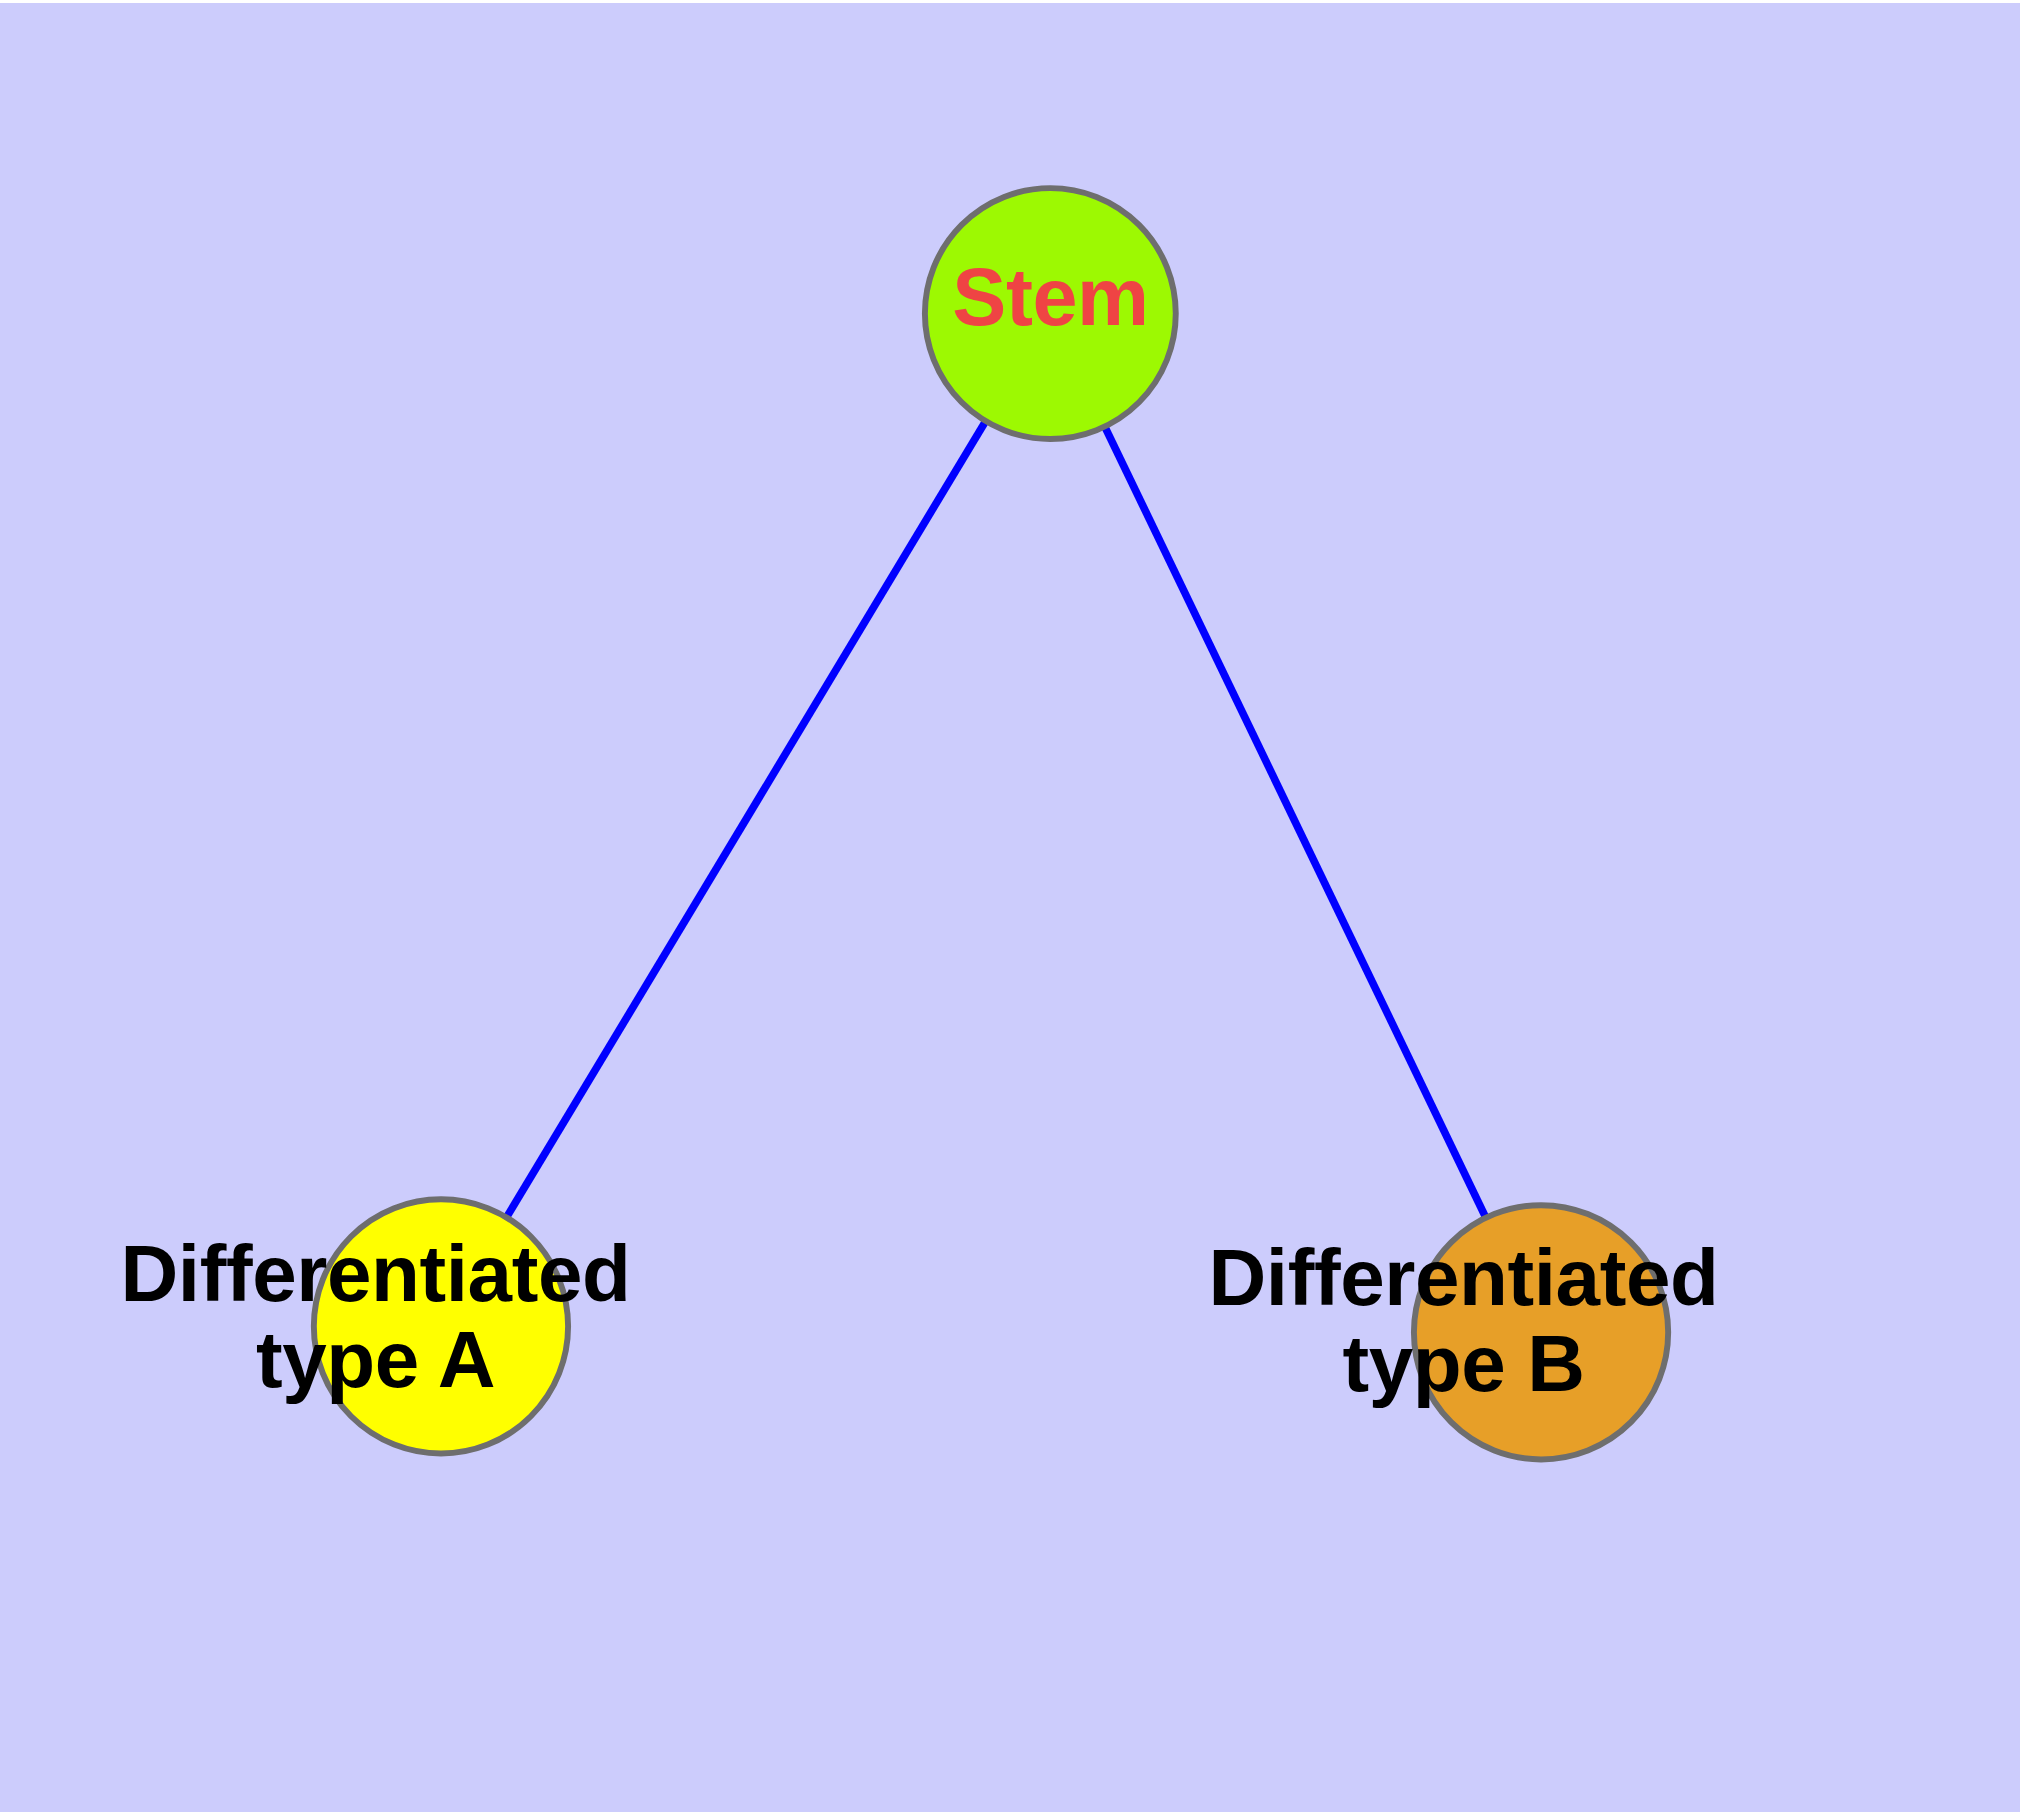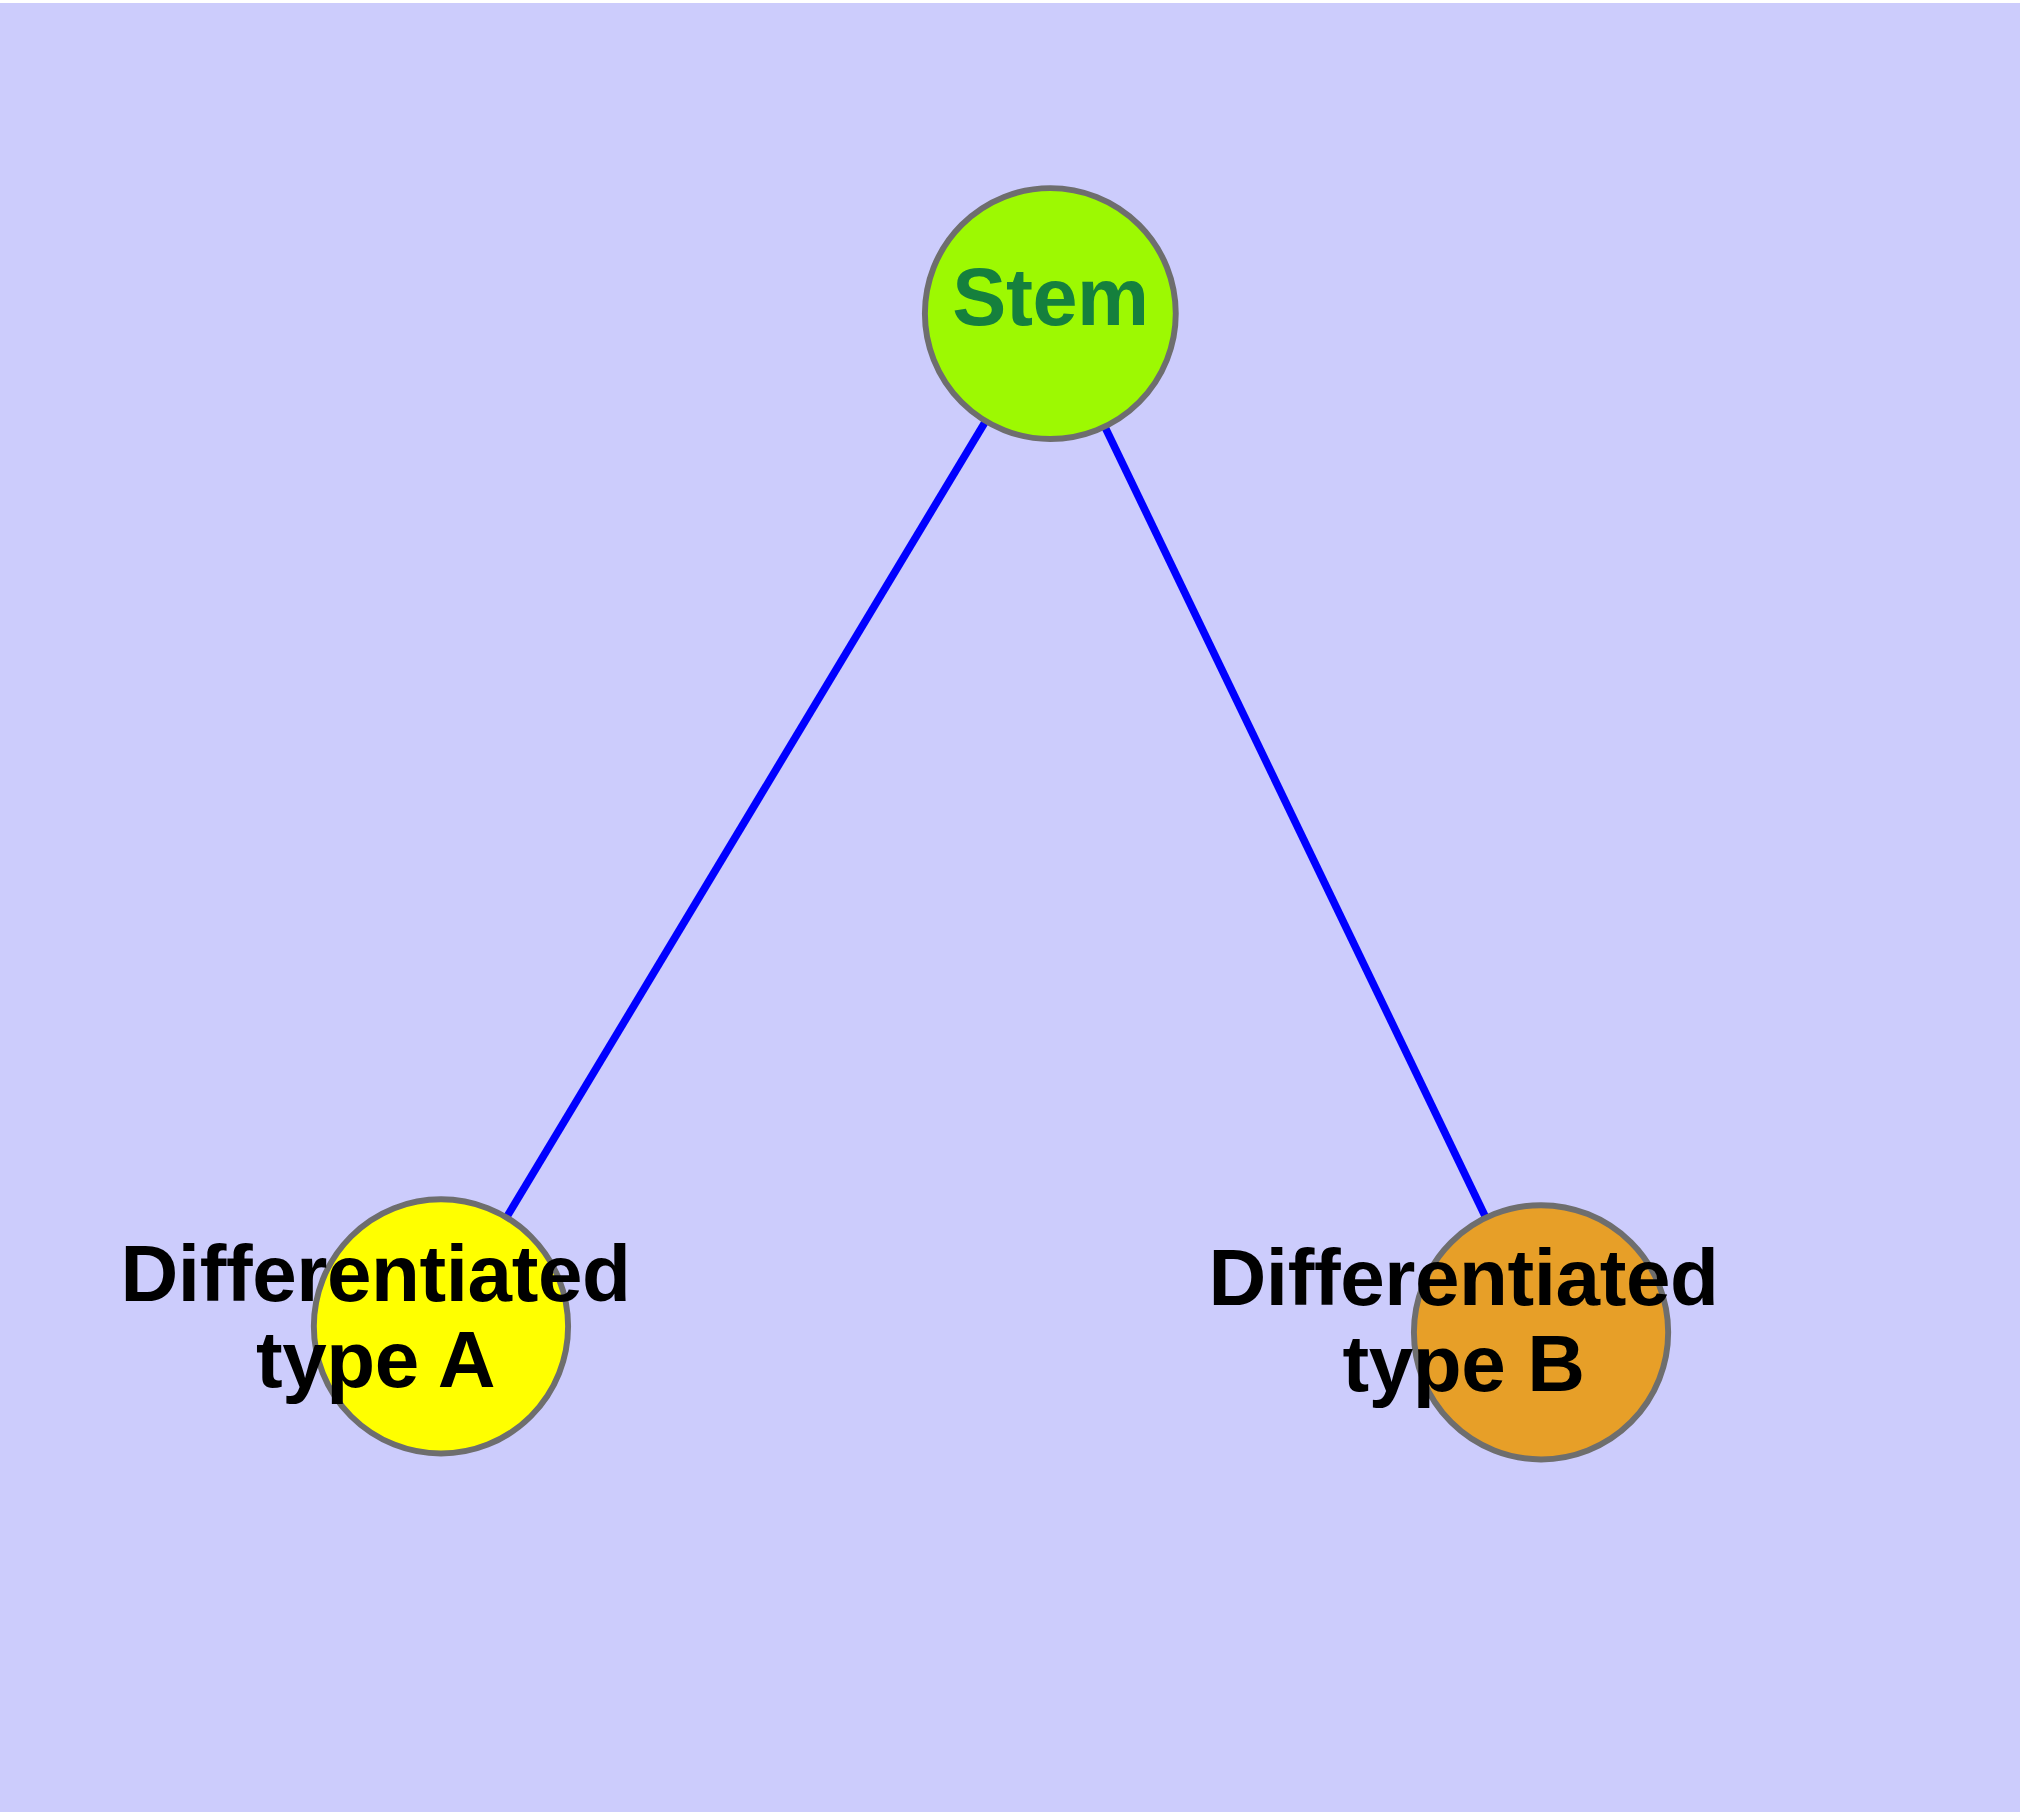--- a/index.html
+++ b/index.html
@@ -71,21 +71,21 @@
       <line x1="1239" y1="370" x2="520" y2="1565" stroke="#0000ff" stroke-width="9" stroke-linecap="butt"></line>
       <line x1="1239" y1="370" x2="1818" y2="1572" stroke="#0000ff" stroke-width="9" stroke-linecap="butt"></line>
     </g>
     <g>
       <circle cx="520" cy="1565" r="150" fill="#ffff00" stroke="#6e6e6e" stroke-width="7"></circle>
       <circle cx="1818" cy="1572" r="150" fill="#e79f28" stroke="#6e6e6e" stroke-width="7"></circle>
       <circle cx="1239" cy="370" r="148" fill="#9df902" stroke="#6e6e6e" stroke-width="7"></circle>
     </g>
   </svg>
 
-  <div class="node-label" id="label-stem" style="color: #15803d;">Stem</div>
+  <div class="node-label" id="label-stem" style="color: #ef4444;">Stem</div>
 
   <div class="node-label" id="label-diff-a" style="color: rgb(0, 0, 0);">Differentiated
 type A</div>
 
   <div class="node-label" id="label-diff-b" style="color: rgb(0, 0, 0);">Differentiated
 type B</div>
 
 </div>
 
 

